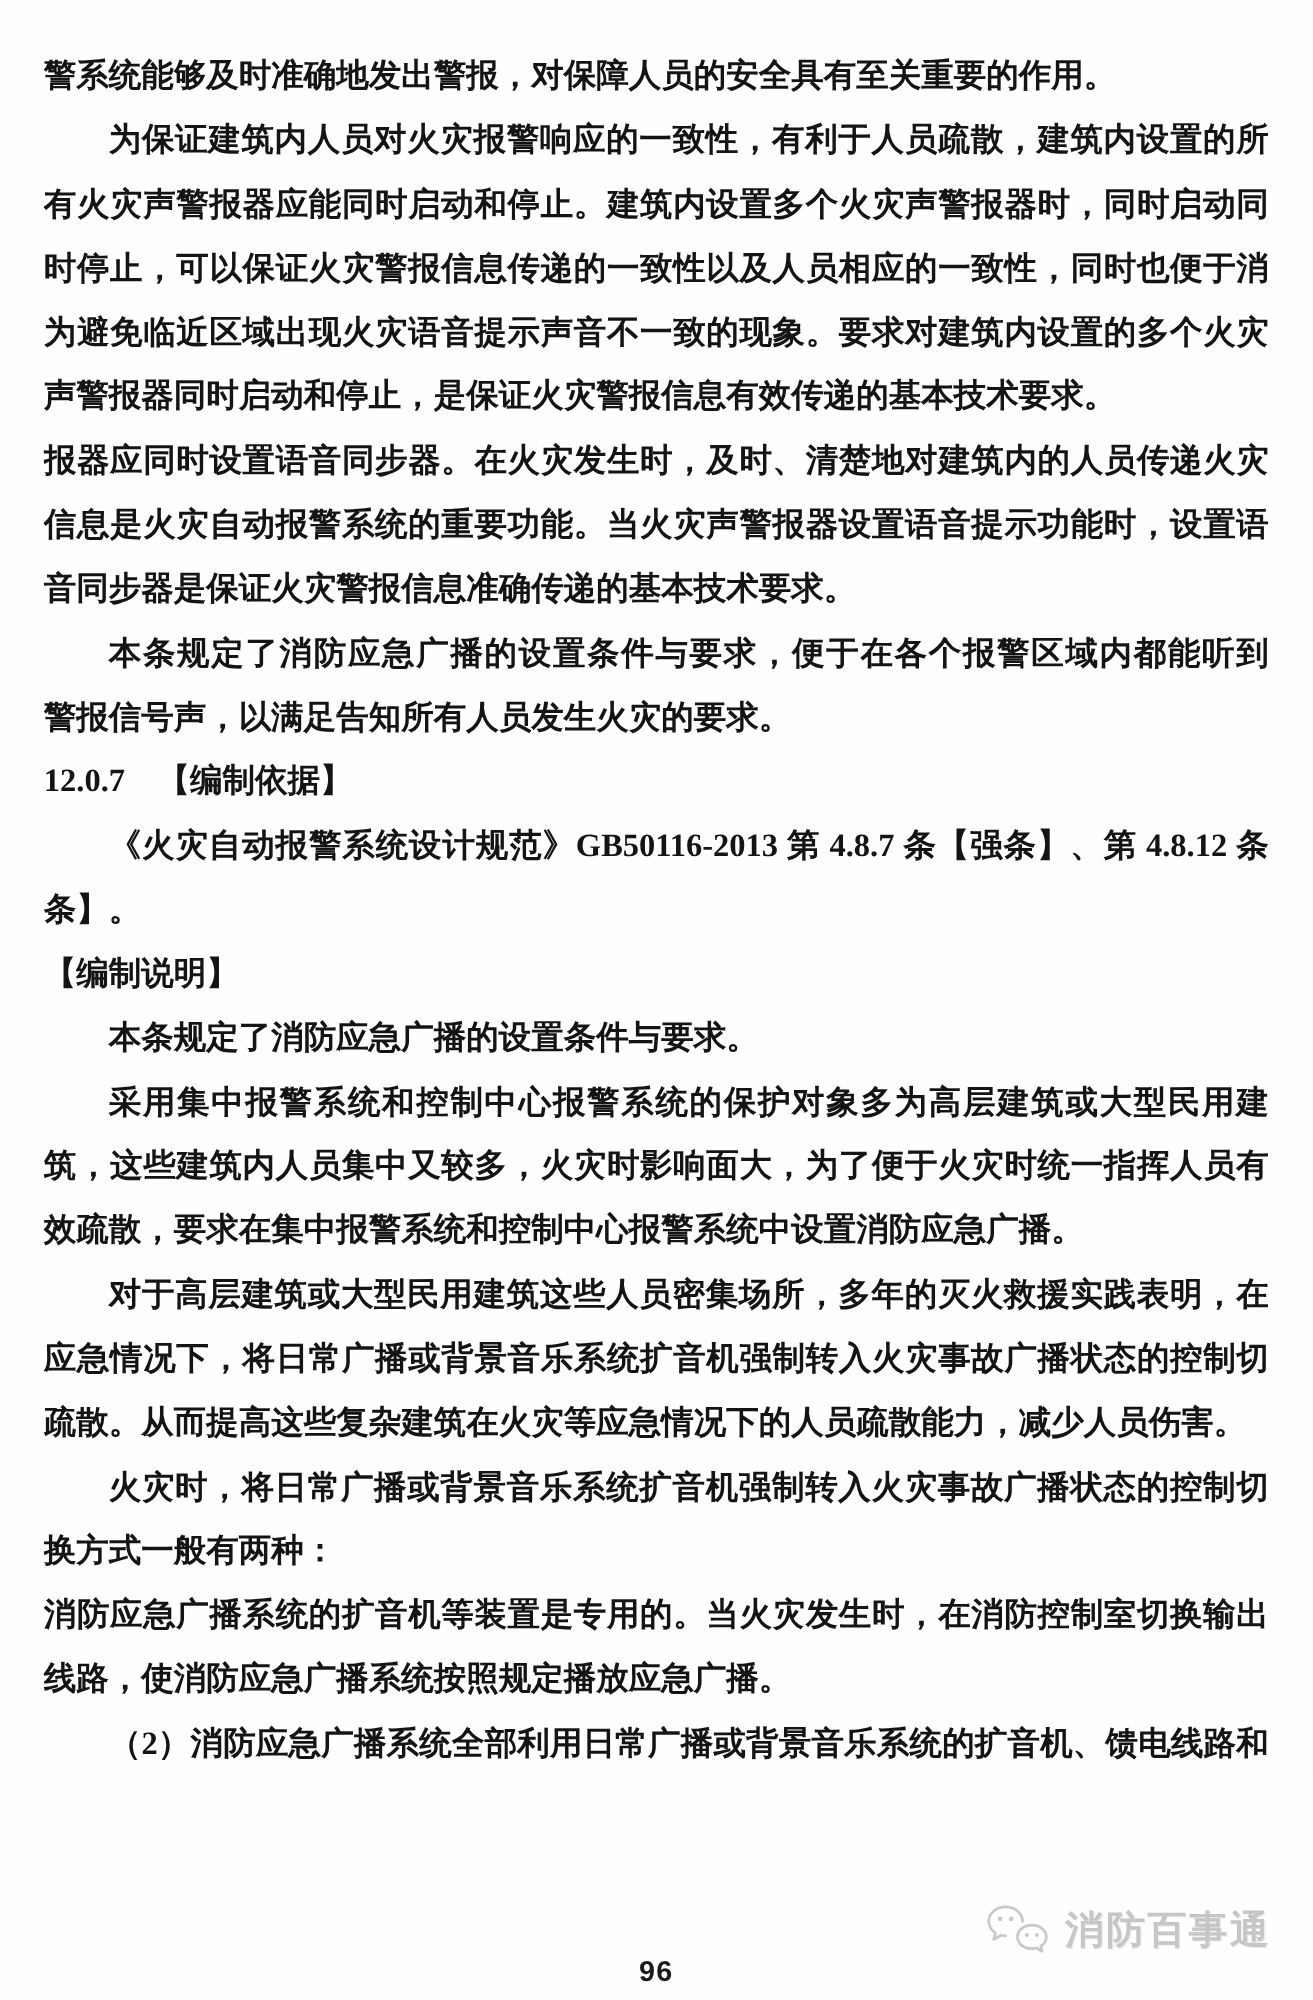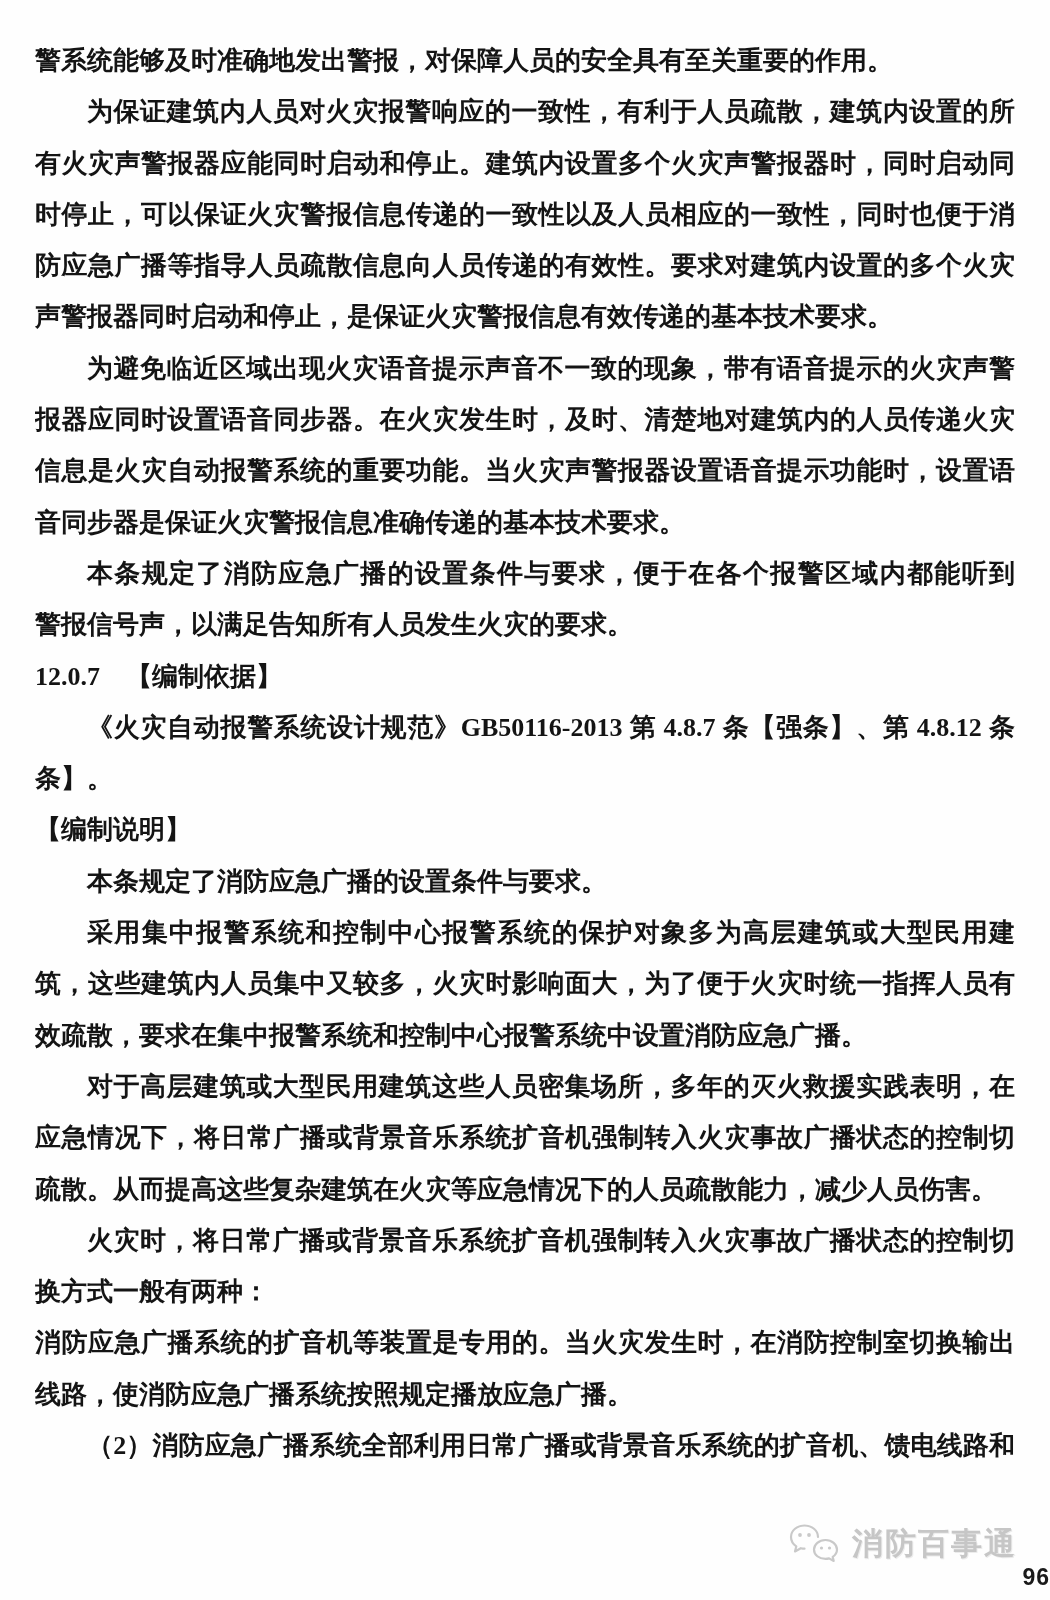--- a/index.html
+++ b/index.html
@@ -49,41 +49,40 @@
     text-shadow: 1px 1px 0 #ececec;
     font-family: "Liberation Serif", "DejaVu Serif", serif;
     text-align: center;
   }
   .wm-icon { display: block; }
   .page-number {
     position: absolute;
     left: 0;
     right: 0;
     top: 1564px;
-    text-align: right;
+    text-align: center;
     font-family: "Liberation Sans", "DejaVu Sans", sans-serif;
     font-size: 23px;
     font-weight: 700;
     color: #1a1a1a;
     letter-spacing: 1px;
   }
 </style>
 </head>
 <body>
 
 <div class="page">
 
   <div class="doc-body" id="doc-body">
       <div class="line end">警系统能够及时准确地发出警报，对保障人员的安全具有至关重要的作用。</div>
       <div class="line full indent">为保证建筑内人员对火灾报警响应的一致性，有利于人员疏散，建筑内设置的所</div>
       <div class="line full">有火灾声警报器应能同时启动和停止。建筑内设置多个火灾声警报器时，同时启动同</div>
       <div class="line full">时停止，可以保证火灾警报信息传递的一致性以及人员相应的一致性，同时也便于消</div>
-      <div class="line full">防应急广播等指导人员疏散信息向人员传递的有效性。要求对建筑内设置的多个火灾</div>
+      <div class="line full">为避免临近区域出现火灾语音提示声音不一致的现象。要求对建筑内设置的多个火灾</div>
       <div class="line end">声警报器同时启动和停止，是保证火灾警报信息有效传递的基本技术要求。</div>
-      <div class="line full indent">为避免临近区域出现火灾语音提示声音不一致的现象，带有语音提示的火灾声警</div>
       <div class="line full">报器应同时设置语音同步器。在火灾发生时，及时、清楚地对建筑内的人员传递火灾</div>
       <div class="line full">信息是火灾自动报警系统的重要功能。当火灾声警报器设置语音提示功能时，设置语</div>
       <div class="line end">音同步器是保证火灾警报信息准确传递的基本技术要求。</div>
       <div class="line full indent">本条规定了消防应急广播的设置条件与要求，便于在各个报警区域内都能听到</div>
       <div class="line end">警报信号声，以满足告知所有人员发生火灾的要求。</div>
       <div class="line end">12.0.7　【编制依据】</div>
       <div class="line full indent">《火灾自动报警系统设计规范》GB50116-2013 第 4.8.7 条【强条】、第 4.8.12 条【强</div>
       <div class="line end">条】。</div>
       <div class="line end">【编制说明】</div>
       <div class="line end indent">本条规定了消防应急广播的设置条件与要求。</div>

